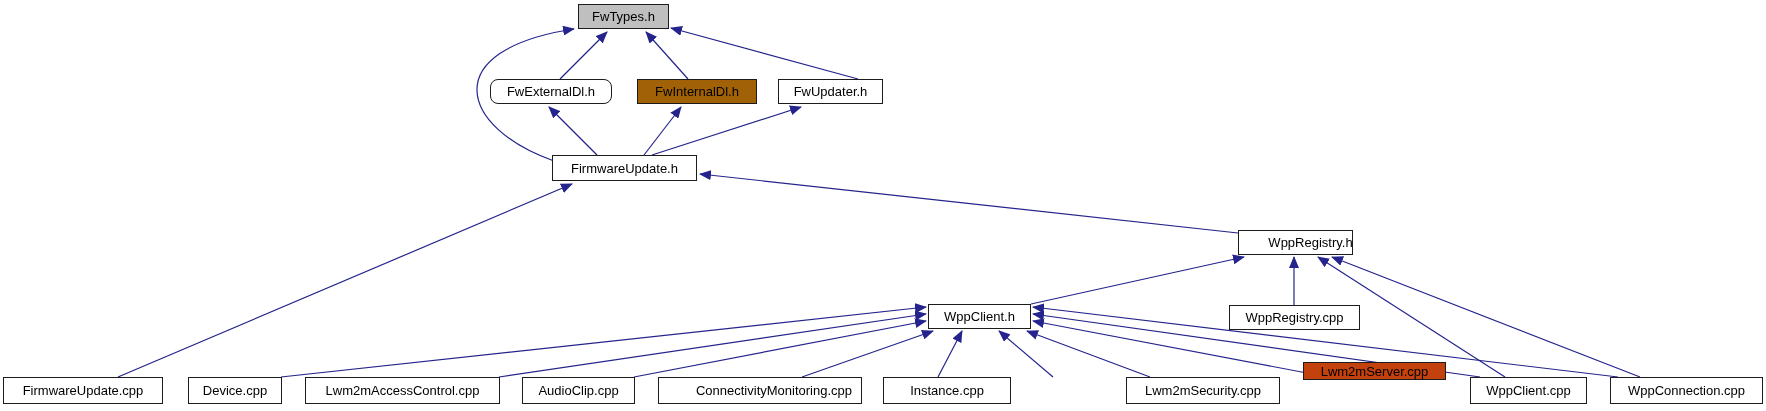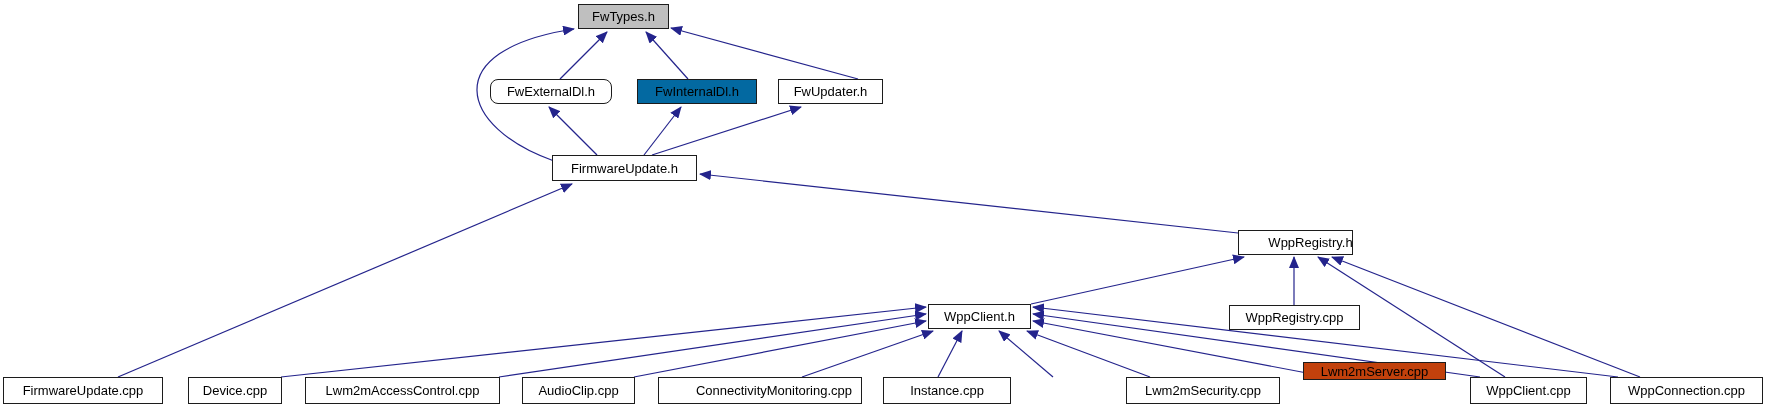--- a/index.html
+++ b/index.html
@@ -73,21 +73,21 @@
         <path d="M1053,377 L999,331" fill="none" stroke="#24248c" stroke-width="1.2" marker-end="url(#arrow)"></path>
         <path d="M1150,377 L1027,331" fill="none" stroke="#24248c" stroke-width="1.2" marker-end="url(#arrow)"></path>
         <path d="M1328,377 L1033,321" fill="none" stroke="#24248c" stroke-width="1.2" marker-end="url(#arrow)"></path>
         <path d="M1480,377 L1033,314" fill="none" stroke="#24248c" stroke-width="1.2" marker-end="url(#arrow)"></path>
         <path d="M1618,377 L1033,307" fill="none" stroke="#24248c" stroke-width="1.2" marker-end="url(#arrow)"></path>
       </g>
   </svg>
   <div id="nodes">
       <div class="node root" style="left: 578px; top: 4px; width: 91px; height: 25px; background: rgb(191, 191, 191);">FwTypes.h</div>
       <div class="node" style="left: 490px; top: 79px; width: 122px; height: 25px; background: rgb(255, 255, 255); border-radius: 8px;">FwExternalDl.h</div>
-      <div class="node" style="left: 637px; top: 79px; width: 120px; height: 25px; background: #0369a1;">FwInternalDl.h</div>
+      <div class="node" style="left: 637px; top: 79px; width: 120px; height: 25px; background: #a16207;">FwInternalDl.h</div>
       <div class="node" style="left: 778px; top: 79px; width: 105px; height: 25px; background: rgb(255, 255, 255);">FwUpdater.h</div>
       <div class="node" style="left: 552px; top: 155px; width: 145px; height: 26px; background: rgb(255, 255, 255);">FirmwareUpdate.h</div>
       <div class="node" style="left: 1238px; top: 230px; width: 115px; height: 25px; background: rgb(255, 255, 255); padding-left: 30px;">WppRegistry.h</div>
       <div class="node" style="left: 928px; top: 304px; width: 103px; height: 25px; background: rgb(255, 255, 255);">WppClient.h</div>
       <div class="node" style="left: 1229px; top: 305px; width: 131px; height: 25px; background: rgb(255, 255, 255);">WppRegistry.cpp</div>
       <div class="node" style="left: 3px; top: 377px; width: 160px; height: 27px; background: rgb(255, 255, 255);">FirmwareUpdate.cpp</div>
       <div class="node" style="left: 188px; top: 377px; width: 94px; height: 27px; background: rgb(255, 255, 255);">Device.cpp</div>
       <div class="node" style="left: 305px; top: 377px; width: 195px; height: 27px; background: rgb(255, 255, 255);">Lwm2mAccessControl.cpp</div>
       <div class="node" style="left: 522px; top: 377px; width: 113px; height: 27px; background: rgb(255, 255, 255);">AudioClip.cpp</div>
       <div class="node" style="left: 658px; top: 377px; width: 204px; height: 27px; background: rgb(255, 255, 255); padding-left: 28px;">ConnectivityMonitoring.cpp</div>

